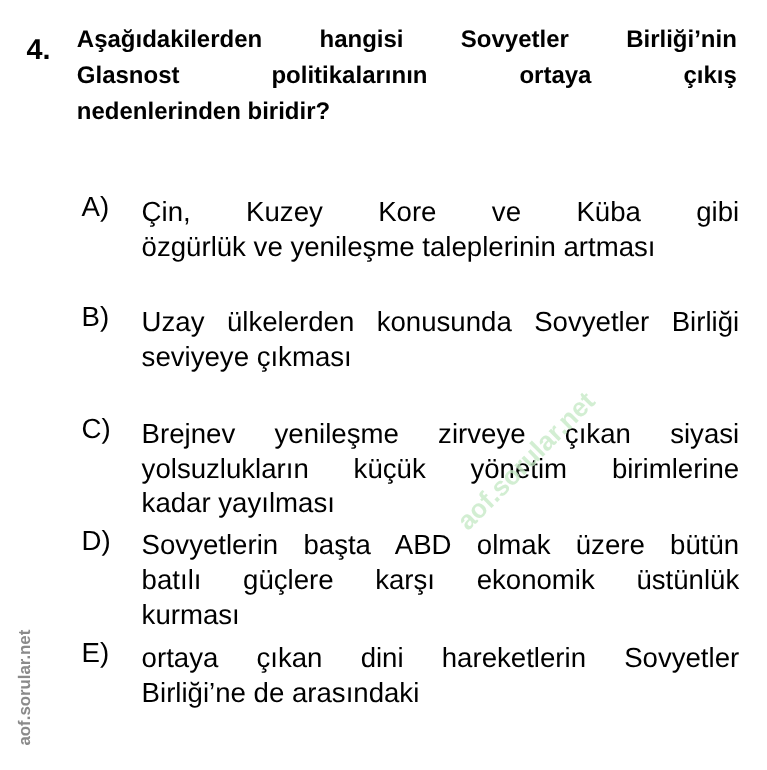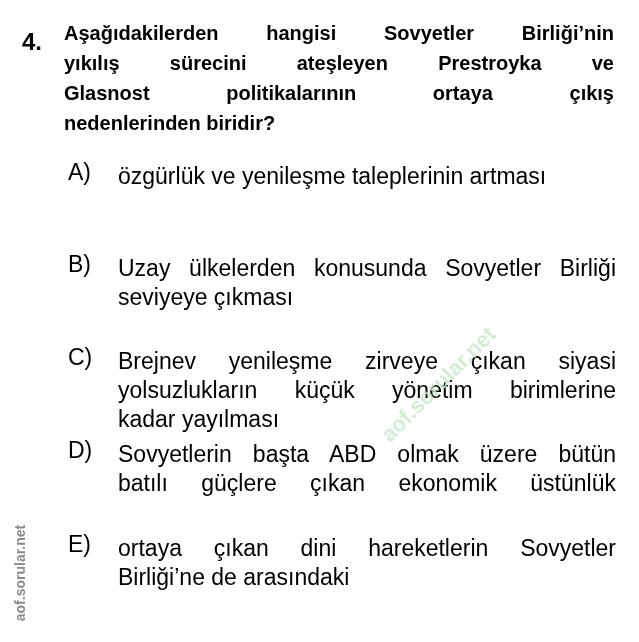--- a/index.html
+++ b/index.html
@@ -15,28 +15,28 @@
   .opt .line.last { text-align-last:left; }
   .watermark-diag { position:absolute; left:385px; top:425px; color:#c8eac8; font-size:22px; font-weight:bold; transform:rotate(-45deg); transform-origin:left center; white-space:nowrap; opacity:0.8; }
   .watermark-side { position:absolute; left:-28px; top:565px; color:#8a8a8a; font-size:14px; font-weight:bold; transform:rotate(-90deg); white-space:nowrap; }
 </style>
 </head>
 <body>
 
 <div class="qnum">4.</div>
 <div class="qtext">
   <span class="line">Aşağıdakilerden hangisi Sovyetler Birliği’nin</span>
-  <span class="line">yıkılış sürecini ateşleyen Prestroyka ve</span>
   <span class="line">Glasnost politikalarının ortaya çıkış</span>
   <span class="line last">nedenlerinden biridir?</span>
 </div>
 
 <div class="opt" style="top:162px;">
   <span class="label">A)</span>
   <div class="body">
+    <span class="line">Çin, Kuzey Kore ve Küba gibi</span>
     <span class="line last">özgürlük ve yenileşme taleplerinin artması</span>
   </div>
 </div>
 
 <div class="opt" style="top:254px;">
   <span class="label">B)</span>
   <div class="body">
     <span class="line">Uzay ülkelerden konusunda Sovyetler Birliği</span>
     <span class="line last">seviyeye çıkması</span>
   </div>
@@ -48,21 +48,22 @@
     <span class="line">Brejnev yenileşme zirveye çıkan siyasi</span>
     <span class="line">yolsuzlukların küçük yönetim birimlerine</span>
     <span class="line last">kadar yayılması</span>
   </div>
 </div>
 
 <div class="opt" style="top:440px;">
   <span class="label">D)</span>
   <div class="body">
     <span class="line">Sovyetlerin başta ABD olmak üzere bütün</span>
-    <span class="line">batılı güçlere çıkan ekonomik üstünlük</span>
+    <span class="line">batılı güçlere karşı ekonomik üstünlük</span>
+    <span class="line last">kurması</span>
   </div>
 </div>
 
 <div class="opt" style="top:534px;">
   <span class="label">E)</span>
   <div class="body">
     <span class="line">ortaya çıkan dini hareketlerin Sovyetler</span>
     <span class="line last">Birliği’ne de arasındaki</span>
   </div>
 </div>

